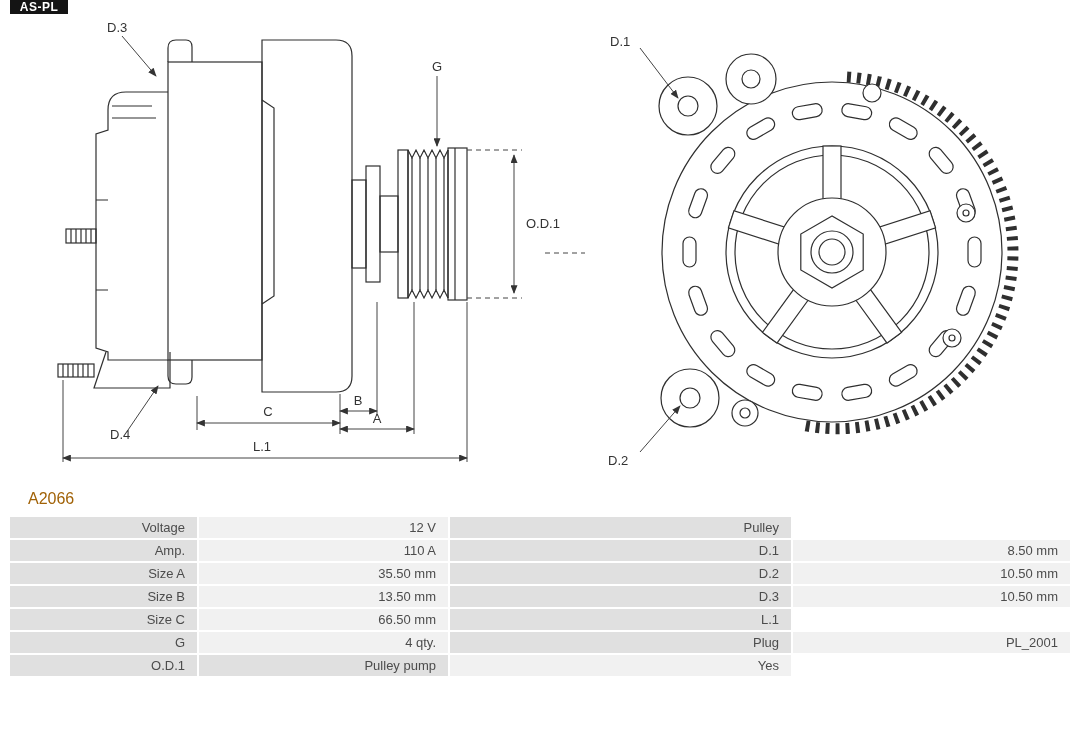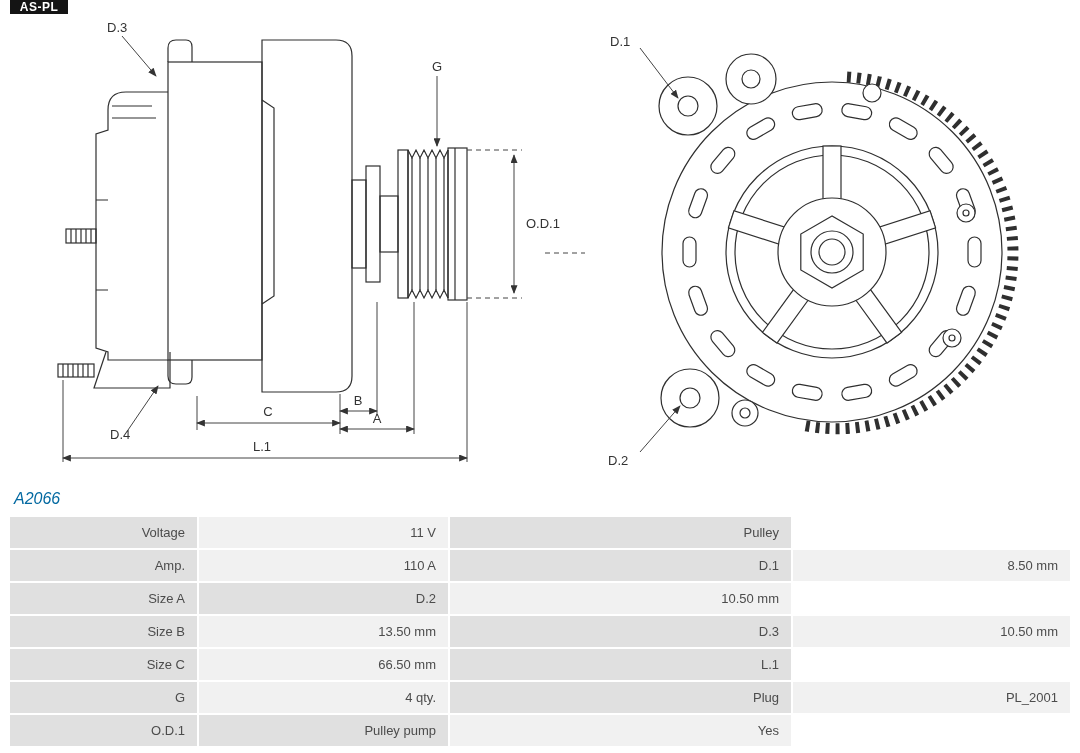--- a/index.html
+++ b/index.html
@@ -9,29 +9,29 @@
   }
   .brand-logo {
     position:absolute; top:0; left:10px; width:58px; height:14px;
     background:#141414; color:#ffffff; font-size:12px; font-weight:bold;
     line-height:14px; text-align:center; letter-spacing:0.5px; z-index:5;
   }
   svg text {
     font-family:"Liberation Sans", sans-serif; font-size:13px; fill:#333333;
   }
   .part-number {
-    color:#0369a1; font-size:16px; padding:6px 0 9px 14px; line-height:18px;font-style:italic;
+    color:#a16207; font-size:16px; padding:6px 0 9px 28px; line-height:18px;
   }
   .spec-table { width:1060px; margin:0 10px; }
   .spec-row {
     display:grid; grid-template-columns:187px 249px 341px 1fr;
     column-gap:2px; margin-bottom:2px;
   }
   .cell {
-    height:31px; box-sizing:border-box; display:flex; align-items:center;
+    height:21px; box-sizing:border-box; display:flex; align-items:center;
     justify-content:flex-end; padding-right:12px; font-size:13px; color:#4c4c4c;
   }
   .cell.lbl { background:#e0e0e0; }
   .cell.val { background:#f1f1f1; }
 </style>
 </head>
 <body>
 
 
 
@@ -172,31 +172,32 @@
     <text x="610" y="46">D.1</text>
     <text x="608" y="465">D.2</text>
   </g>
 </svg>
 
 <div class="part-number">A2066</div>
 
 <div class="spec-table">
   <div class="spec-row">
     <div class="cell lbl">Voltage</div>
-    <div class="cell val">11 V</div>
+    <div class="cell val">12 V</div>
     <div class="cell lbl">Pulley</div>
   </div>
   <div class="spec-row">
     <div class="cell lbl">Amp.</div>
     <div class="cell val">110 A</div>
     <div class="cell lbl">D.1</div>
     <div class="cell val">8.50 mm</div>
   </div>
   <div class="spec-row">
     <div class="cell lbl">Size A</div>
+    <div class="cell val">35.50 mm</div>
     <div class="cell lbl">D.2</div>
     <div class="cell val">10.50 mm</div>
   </div>
   <div class="spec-row">
     <div class="cell lbl">Size B</div>
     <div class="cell val">13.50 mm</div>
     <div class="cell lbl">D.3</div>
     <div class="cell val">10.50 mm</div>
   </div>
   <div class="spec-row">

